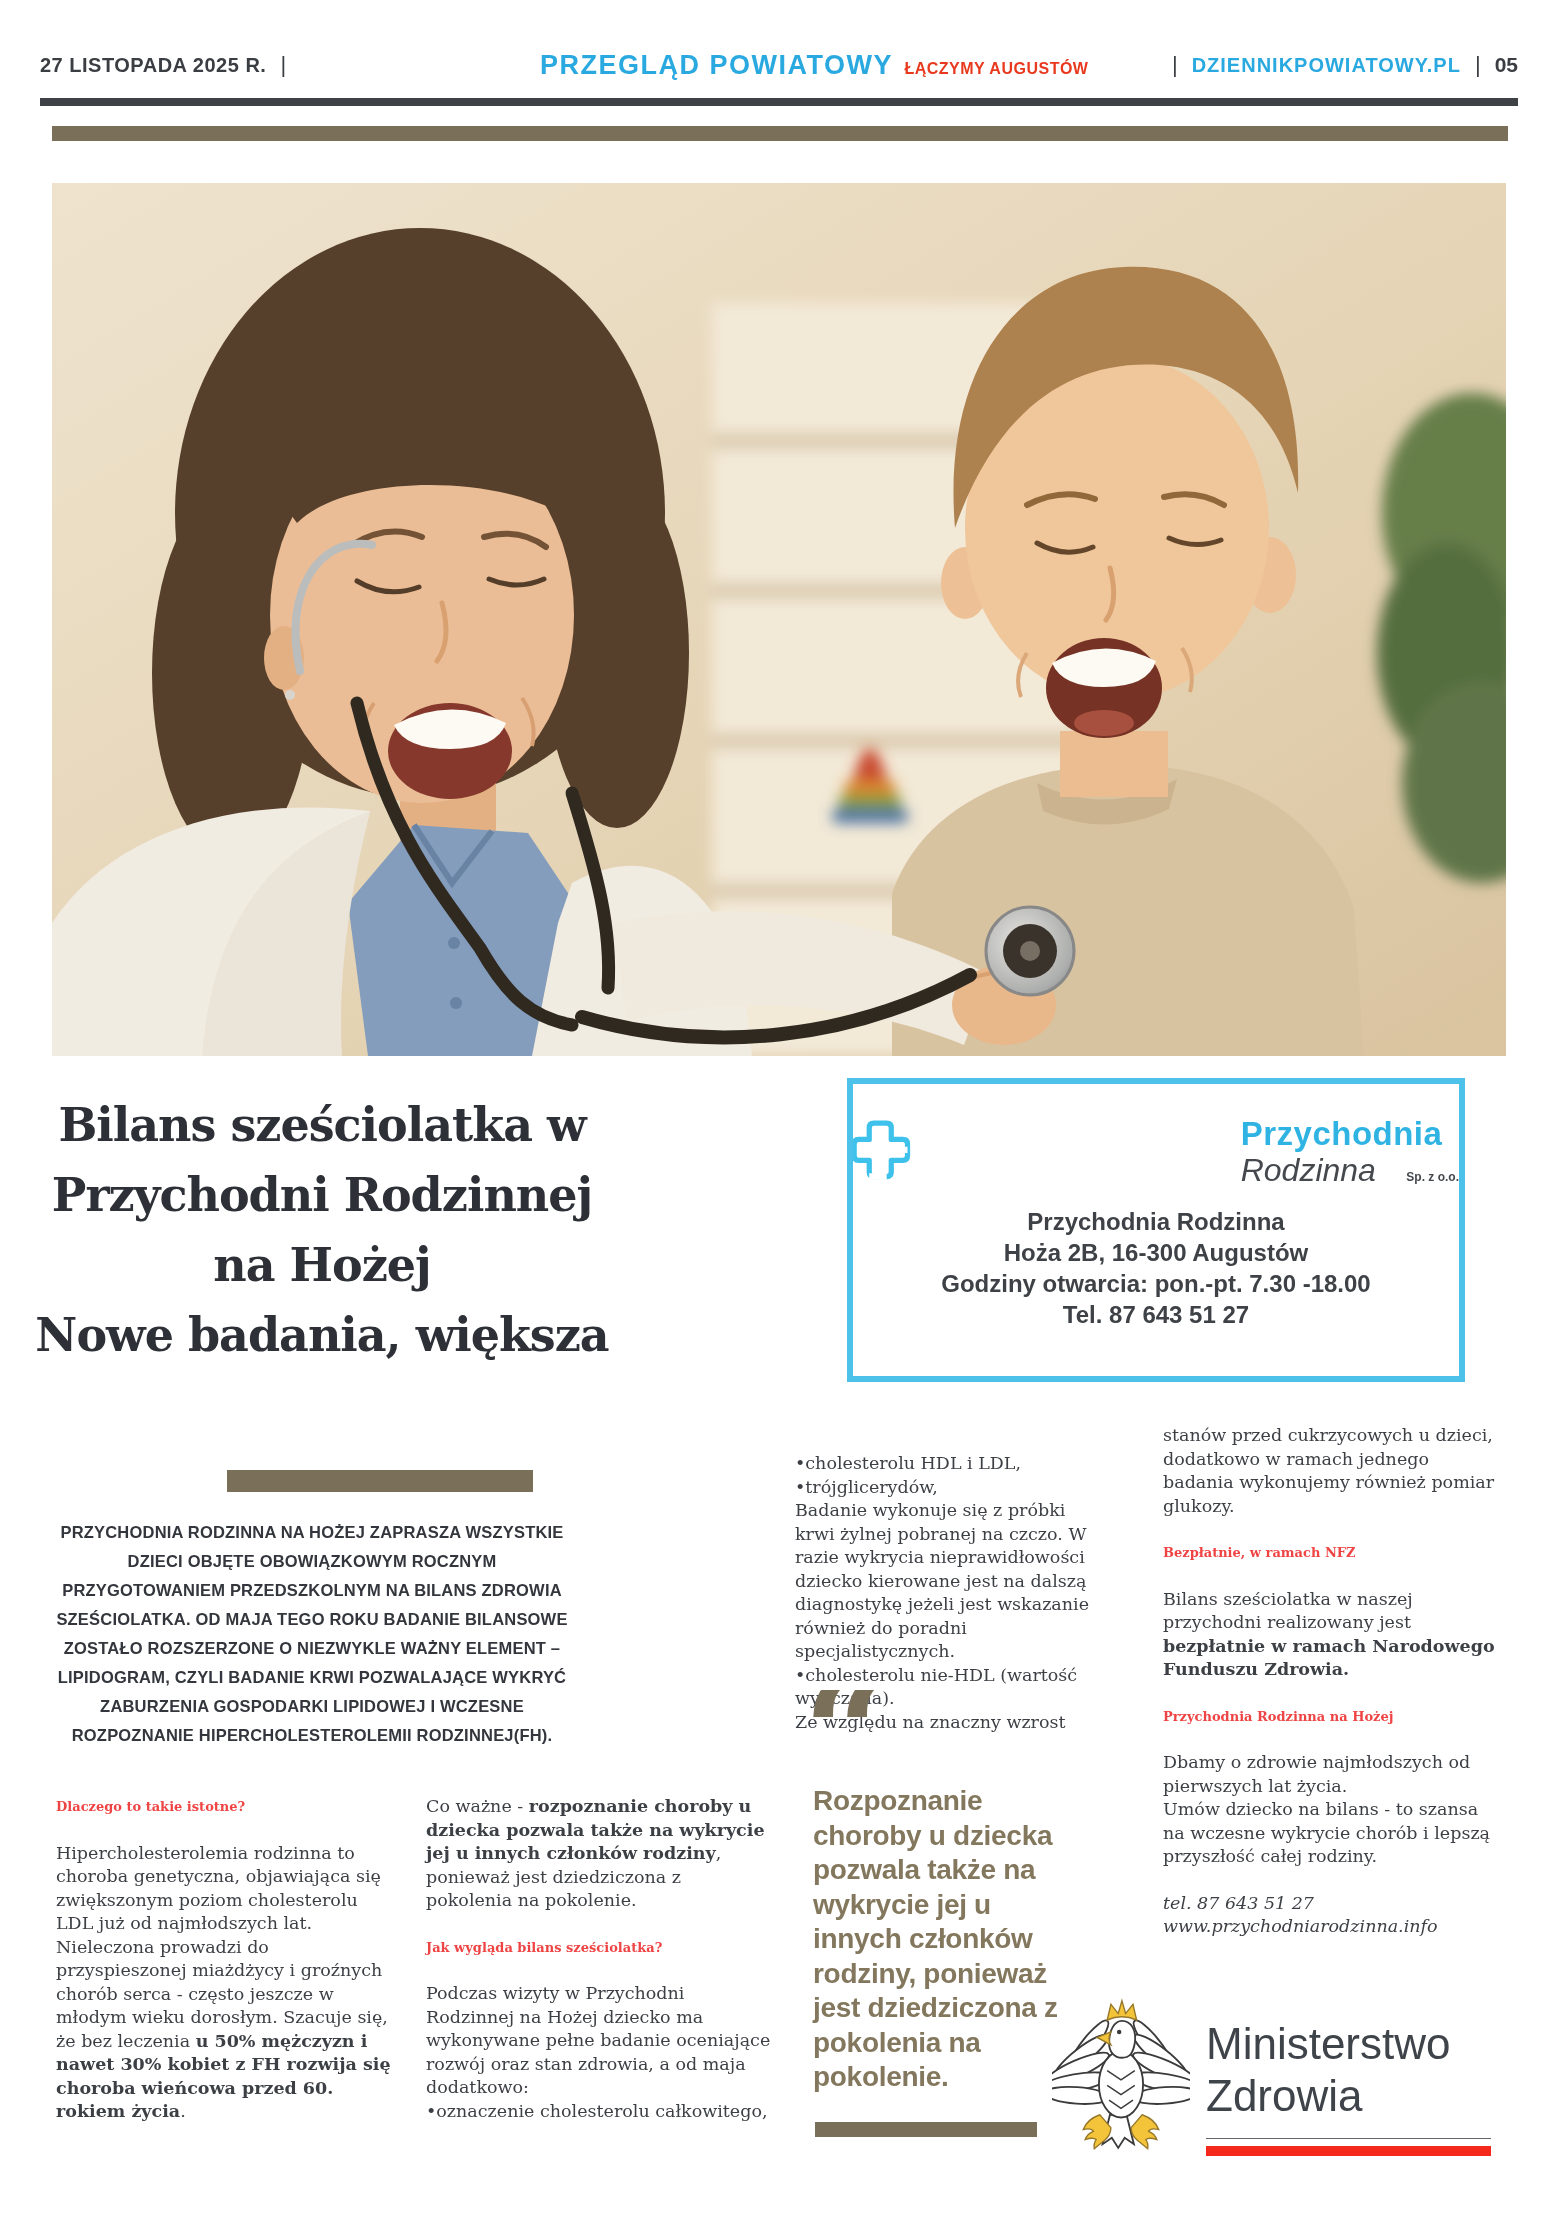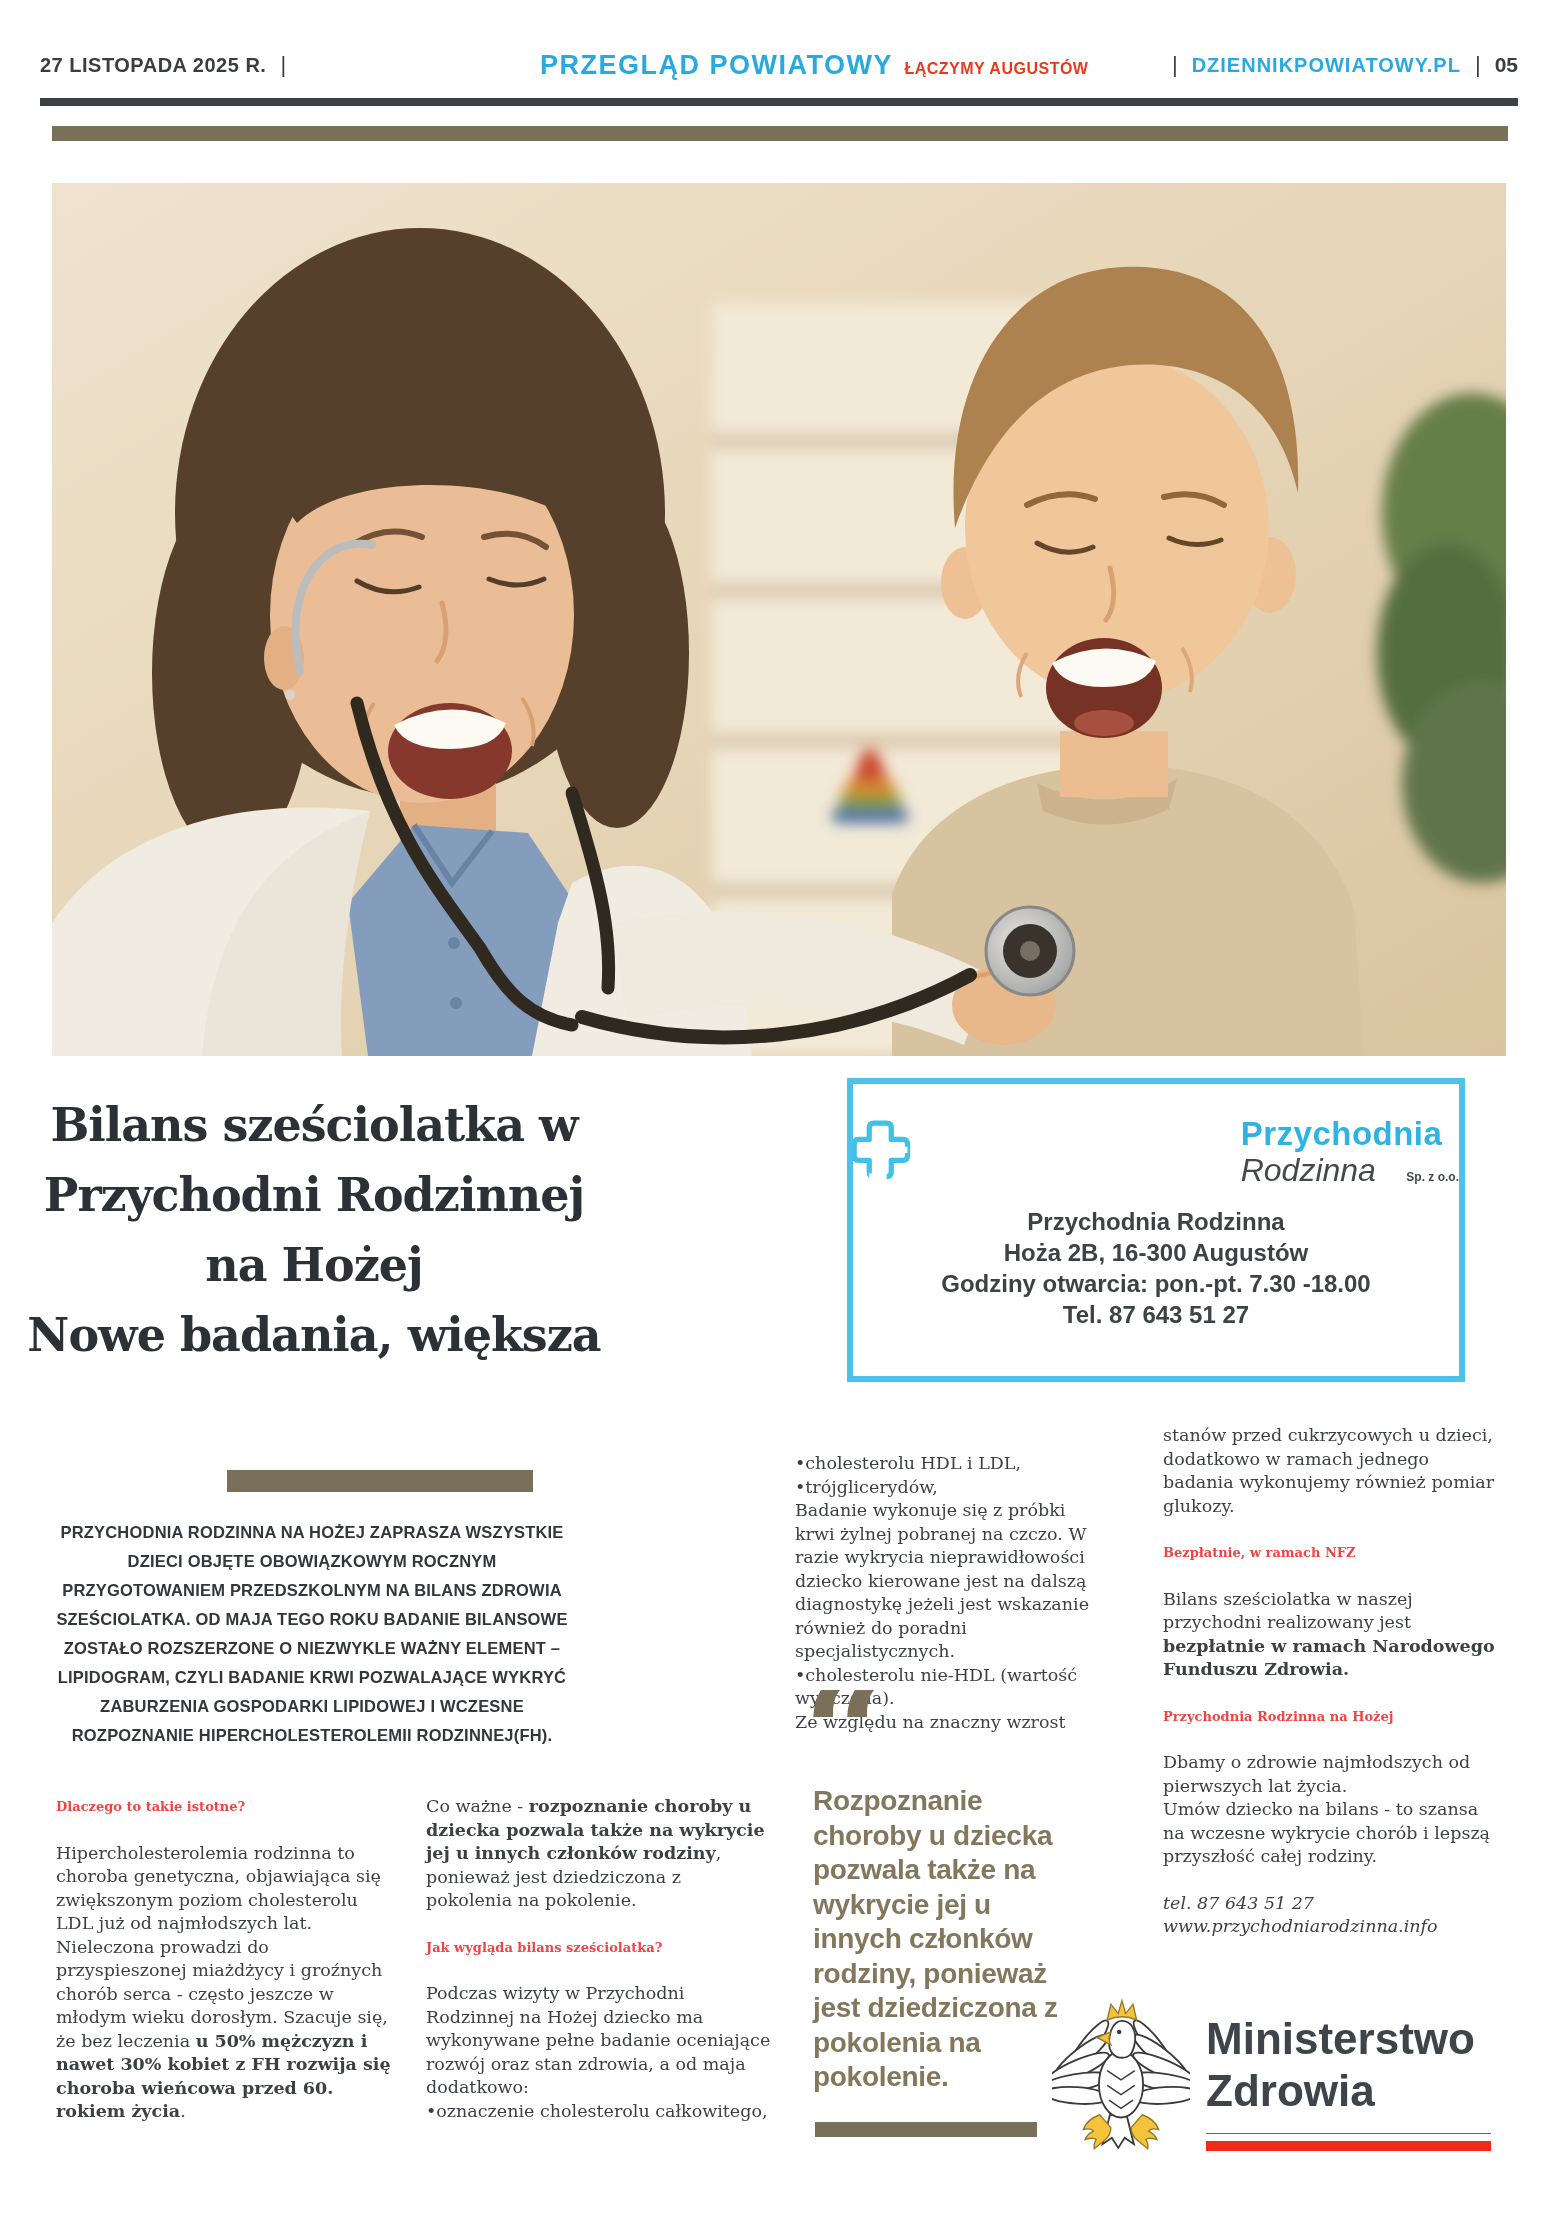--- a/index.html
+++ b/index.html
@@ -19,21 +19,21 @@
   .site{font-size:20px;color:#29a9e0;letter-spacing:1px;}
   .pageno{font-size:21px;color:#3a3d42;}
 
   .bar-dark{top:98px;left:40px;width:1478px;height:8px;background:#3e4146;}
   .bar-taupe{top:126px;left:52px;width:1456px;height:15px;background:#7a7059;}
 
   
   .photo{top:183px;left:52px;width:1454px;height:873px;overflow:hidden;background:#e3d6bd;}
 
   
-  .headline{top:1090px;left:24px;width:580px;text-align:center;color:#2d3036;
+  .headline{top:1090px;left:32px;width:580px;text-align:center;color:#2d3036;
             font-weight:bold;font-size:46px;line-height:70px;letter-spacing:-1px;}
   .headline div{white-space:nowrap;}
 
   
   .clinic-box{top:1078px;left:847px;width:606px;height:292px;border:6px solid #4cc2ea;
               text-align:center;font-family:"Liberation Sans", sans-serif;}
   .logo-row{display:flex;justify-content:space-between;align-items:center;margin-top:30px;gap:14px;}
   .logo-text{text-align:left;line-height:1;}
   .logo-name1{font-size:33px;font-weight:bold;color:#2fb3e3;letter-spacing:.5px;}
   .logo-name2{font-size:32px;font-style:italic;font-weight:400;color:#45494e;}
@@ -60,21 +60,21 @@
 
   
   .quote{top:1690px;left:795px;width:272px;font-family:"Liberation Sans", sans-serif;color:#83775d;}
   .quote-icon{font-family:"DejaVu Serif", serif;font-size:150px;line-height:84px;height:84px;
               overflow:hidden;color:#7a6f58;font-weight:bold;margin-left:8px;}
   .quote-text{margin-top:10px;margin-left:18px;font-weight:bold;font-size:28px;line-height:34.5px;
               letter-spacing:-.3px;color:#83775d;}
   .quote-bar{top:2122px;left:815px;width:222px;height:15px;background:#7a7059;}
 
   
-  .ministry{top:1995px;left:1052px;width:470px;display:flex;align-items:flex-start;font-weight:bold;}
+  .ministry{top:1995px;left:1052px;width:470px;display:flex;align-items:center;}
   .ministry-text{margin-left:16px;padding-top:18px;font-family:"Liberation Sans", sans-serif;
                  color:#3f444a;font-size:44px;line-height:52px;}
   .ministry-rule{width:285px;height:1px;background:#63676c;margin-top:16px;}
   .ministry-redbar{width:285px;height:10px;background:#f5281c;margin-top:7px;}
 </style>
 </head>
 <body>
 
 <div id="page">
 

